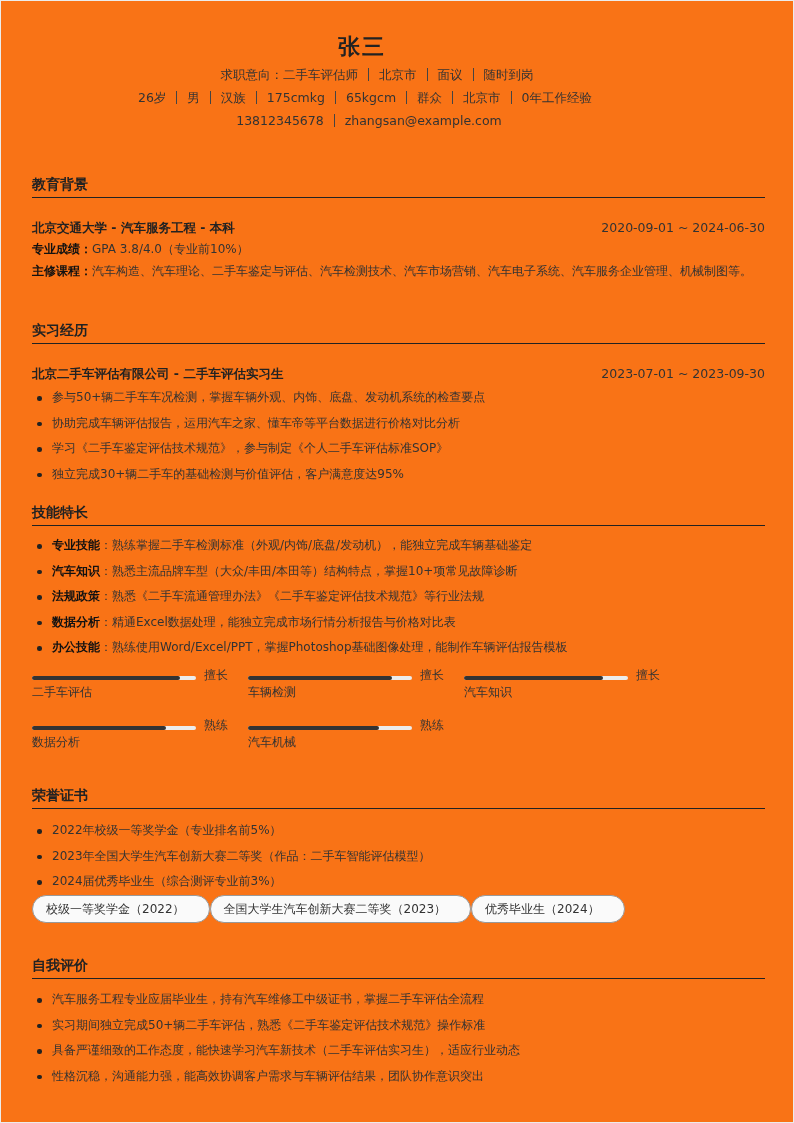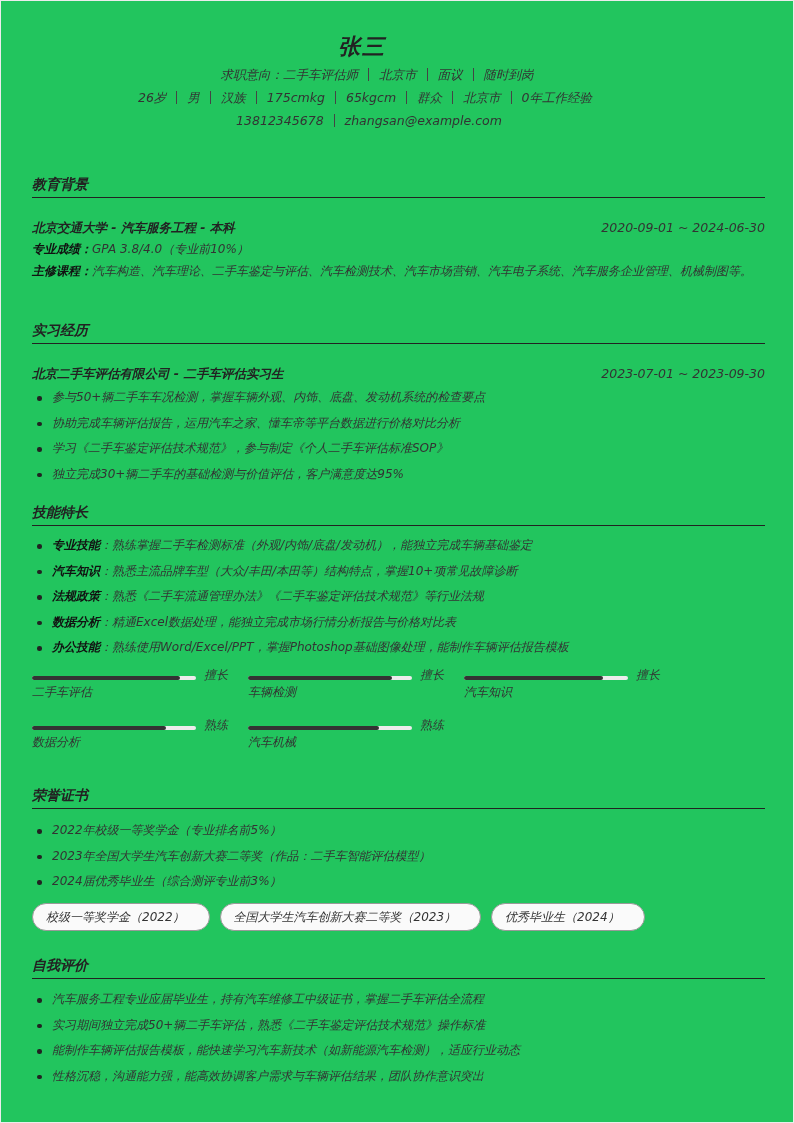--- a/index.html
+++ b/index.html
@@ -4,22 +4,21 @@
 <style>
   html, body { margin: 0; padding: 0; }
   body {
     width: 794px; height: 1123px; overflow: hidden;
     background: #ececec;
     font-family: "DejaVu Sans", "Liberation Sans", sans-serif;
     color: #222;
   }
   .page {
     position: absolute; left: 1px; top: 1px; width: 792px; height: 1121px;
-    background: #22c55e;
-    font-style: italic;
+    background: #f97316;
   }
   .header { text-align: center; padding-top: 30px; }
   .name { font-size: 22px; font-weight: bold; letter-spacing: 2px; margin-left: -70px; height: 32px; line-height: 32px; }
   .info-line { font-size: 12.5px; line-height: 23px; color: #333; white-space: nowrap; }
   .info-line .sep { display: inline-block; width: 1px; height: 13px; background: #444; margin: 0 10px; vertical-align: -2px; }
   .l1 { margin-left: -40px; }
   .l2 { margin-left: -64px; }
   .l3 { margin-left: -56px; }
 
   .section { position: absolute; left: 31px; width: 733px; }
@@ -34,21 +33,21 @@
   ul.bullets li::before { content: ""; position: absolute; left: 5px; top: 11px; width: 4.5px; height: 4.5px; border-radius: 50%; background: #222; }
   ul.bullets li b { color: #111; }
 
   .skills-grid { position: relative; height: 100px; margin-top: 6px; }
   .skill { position: absolute; width: 200px; height: 44px; }
   .skill .track { position: absolute; left: 0; top: 7px; width: 164px; height: 4px; background: #ececec; border-radius: 2px; }
   .skill .fill { position: absolute; left: 0; top: 0; height: 4px; background: #333; border-radius: 2px; }
   .skill .lvl { position: absolute; left: 172px; top: -2px; font-size: 12px; color: #333; }
   .skill .sname { position: absolute; left: 0; top: 15px; font-size: 12px; color: #333; }
 
-  .chips { display: flex; gap: 10px; margin-top: 8px; }
+  .chips { display: flex; }
   .chip { border: 1px solid #999; border-radius: 14px; padding: 0 24px 0 13px; height: 26px; line-height: 26px; font-size: 12px; color: #333; background: #fafafa; }
 </style>
 </head>
 <body>
 
 <div class="page">
 
   <div class="header">
     <div class="name">张三</div>
     <div class="info-line l1">
@@ -146,18 +145,18 @@
       <span class="chip">全国大学生汽车创新大赛二等奖（2023）</span>
       <span class="chip">优秀毕业生（2024）</span>
     </div>
   </div>
 
   <div class="section" style="top:951px;">
     <div class="sec-title">自我评价</div>
     <ul class="bullets" style="margin-top:8px;">
       <li>汽车服务工程专业应届毕业生，持有汽车维修工中级证书，掌握二手车评估全流程</li>
       <li>实习期间独立完成50+辆二手车评估，熟悉《二手车鉴定评估技术规范》操作标准</li>
-      <li>能制作车辆评估报告模板，能快速学习汽车新技术（如新能源汽车检测），适应行业动态</li>
+      <li>具备严谨细致的工作态度，能快速学习汽车新技术（二手车评估实习生），适应行业动态</li>
       <li>性格沉稳，沟通能力强，能高效协调客户需求与车辆评估结果，团队协作意识突出</li>
     </ul>
   </div>
 
 </div>
 
 </body></html>

